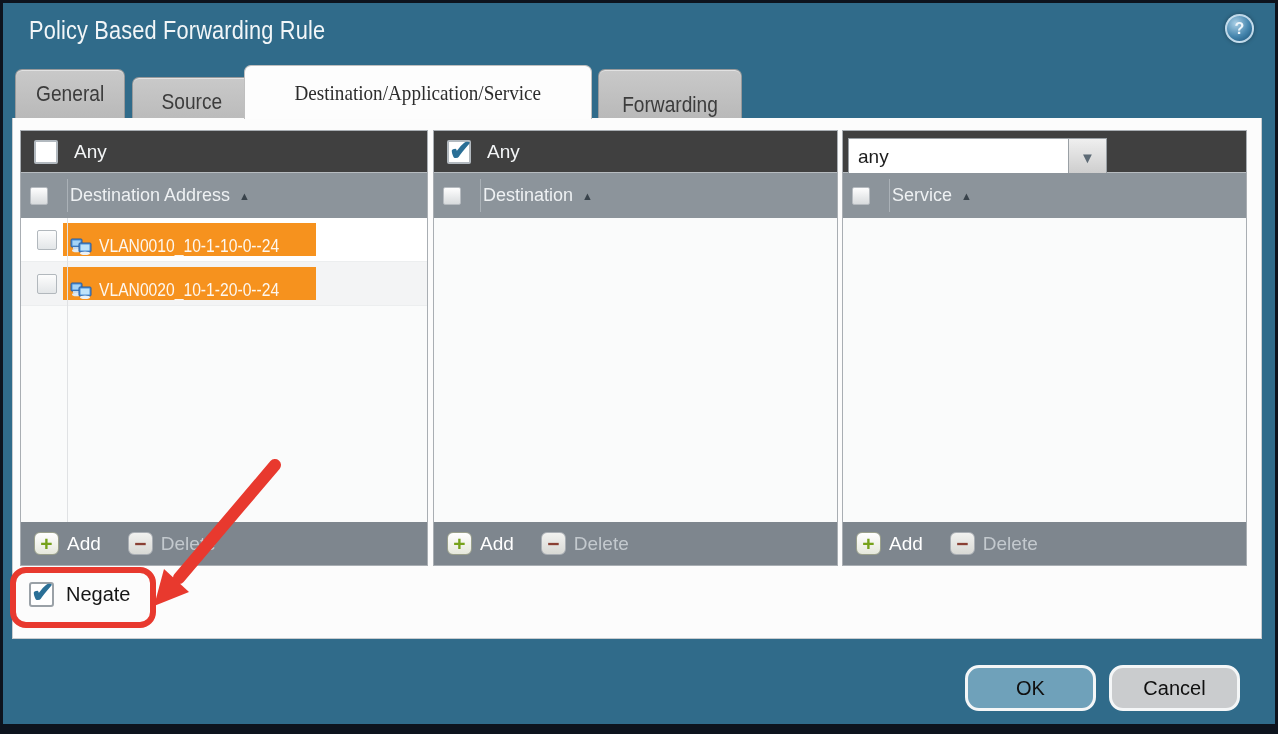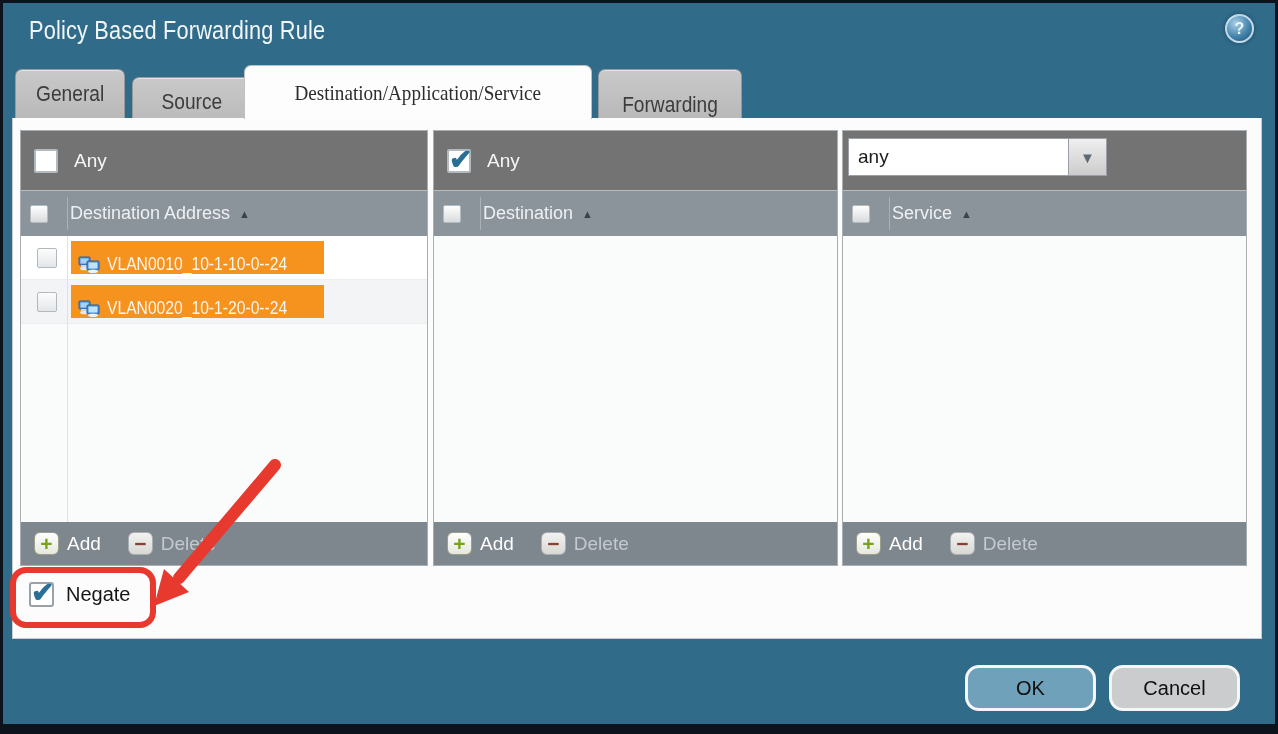--- a/index.html
+++ b/index.html
@@ -33,34 +33,34 @@
   .content { position:absolute; left:9px; top:115px; width:1250px; height:521px; background:#fcfcfc;
              border:1px solid #c9cccf; border-top:none; z-index:1; }
 
   
   .panel { position:absolute; top:127px; height:436px; border:1px solid #a9aeb3; background:#fafbfb;
            display:flex; flex-direction:column; z-index:2; }
   .panel-dest { left:17px;  width:408px; }
   .panel-apps { left:430px; width:405px; }
   .panel-svc  { left:839px; width:405px; }
 
-  .any-row { height:60px; background:#737373; display:flex; align-items:center; padding-left:13px;
+  .any-row { height:42px; background:#404040; display:flex; align-items:center; padding-left:13px;
              border-bottom:1px solid #b7bcc0; flex:0 0 auto; position:relative; }
   .any-label { color:#f4f6f7; font-size:19px; margin-left:16px; }
 
   .col-header { height:45px; background:#8c949b; display:flex; align-items:center; padding-left:9px; flex:0 0 auto; position:relative; }
   .col-header .divider { position:absolute; left:46px; top:6px; bottom:6px; width:1px; background:#aab1b7; }
   .col-label { color:#eef1f3; font-size:18px; margin-left:22px; }
   .sort { color:#39434b; font-size:11px; margin-left:9px; }
 
   .pbody { flex:1 1 auto; position:relative; background:#fafbfb; overflow:hidden; }
   .pbody .divider-v { position:absolute; left:46px; top:0; bottom:0; width:1px; background:#e0e2e4; }
   .row { height:44px; display:flex; align-items:center; padding-left:16px; border-bottom:1px solid #eceeef; background:#ffffff; }
   .row.alt { background:#f3f4f5; }
-  .chip { margin-left:14px; height:33px; background:#f6921e; display:inline-flex; align-items:center;
+  .chip { margin-left:6px; height:33px; background:#f6921e; display:inline-flex; align-items:center;
           padding:13px 10px 0 7px; color:#fdf7ef; font-size:18px; gap:7px; }
 
   .pfooter { height:43px; background:#7e868e; display:flex; align-items:center; padding-left:13px; gap:27px; flex:0 0 auto; }
   .tool { display:inline-flex; align-items:center; gap:8px; font-size:19px; cursor:pointer; }
   .tool .label-add { color:#ffffff; }
   .tool .label-del { color:#c3c9ce; }
   .icon-sq { width:25px; height:23px; border-radius:6px; border:1px solid #9aa08c;
              background:linear-gradient(#ffffff,#e6e8dc); display:flex; align-items:center; justify-content:center;
              font-weight:900; line-height:1; }
   .icon-sq.plus { color:#76a21c; font-size:21px; }

